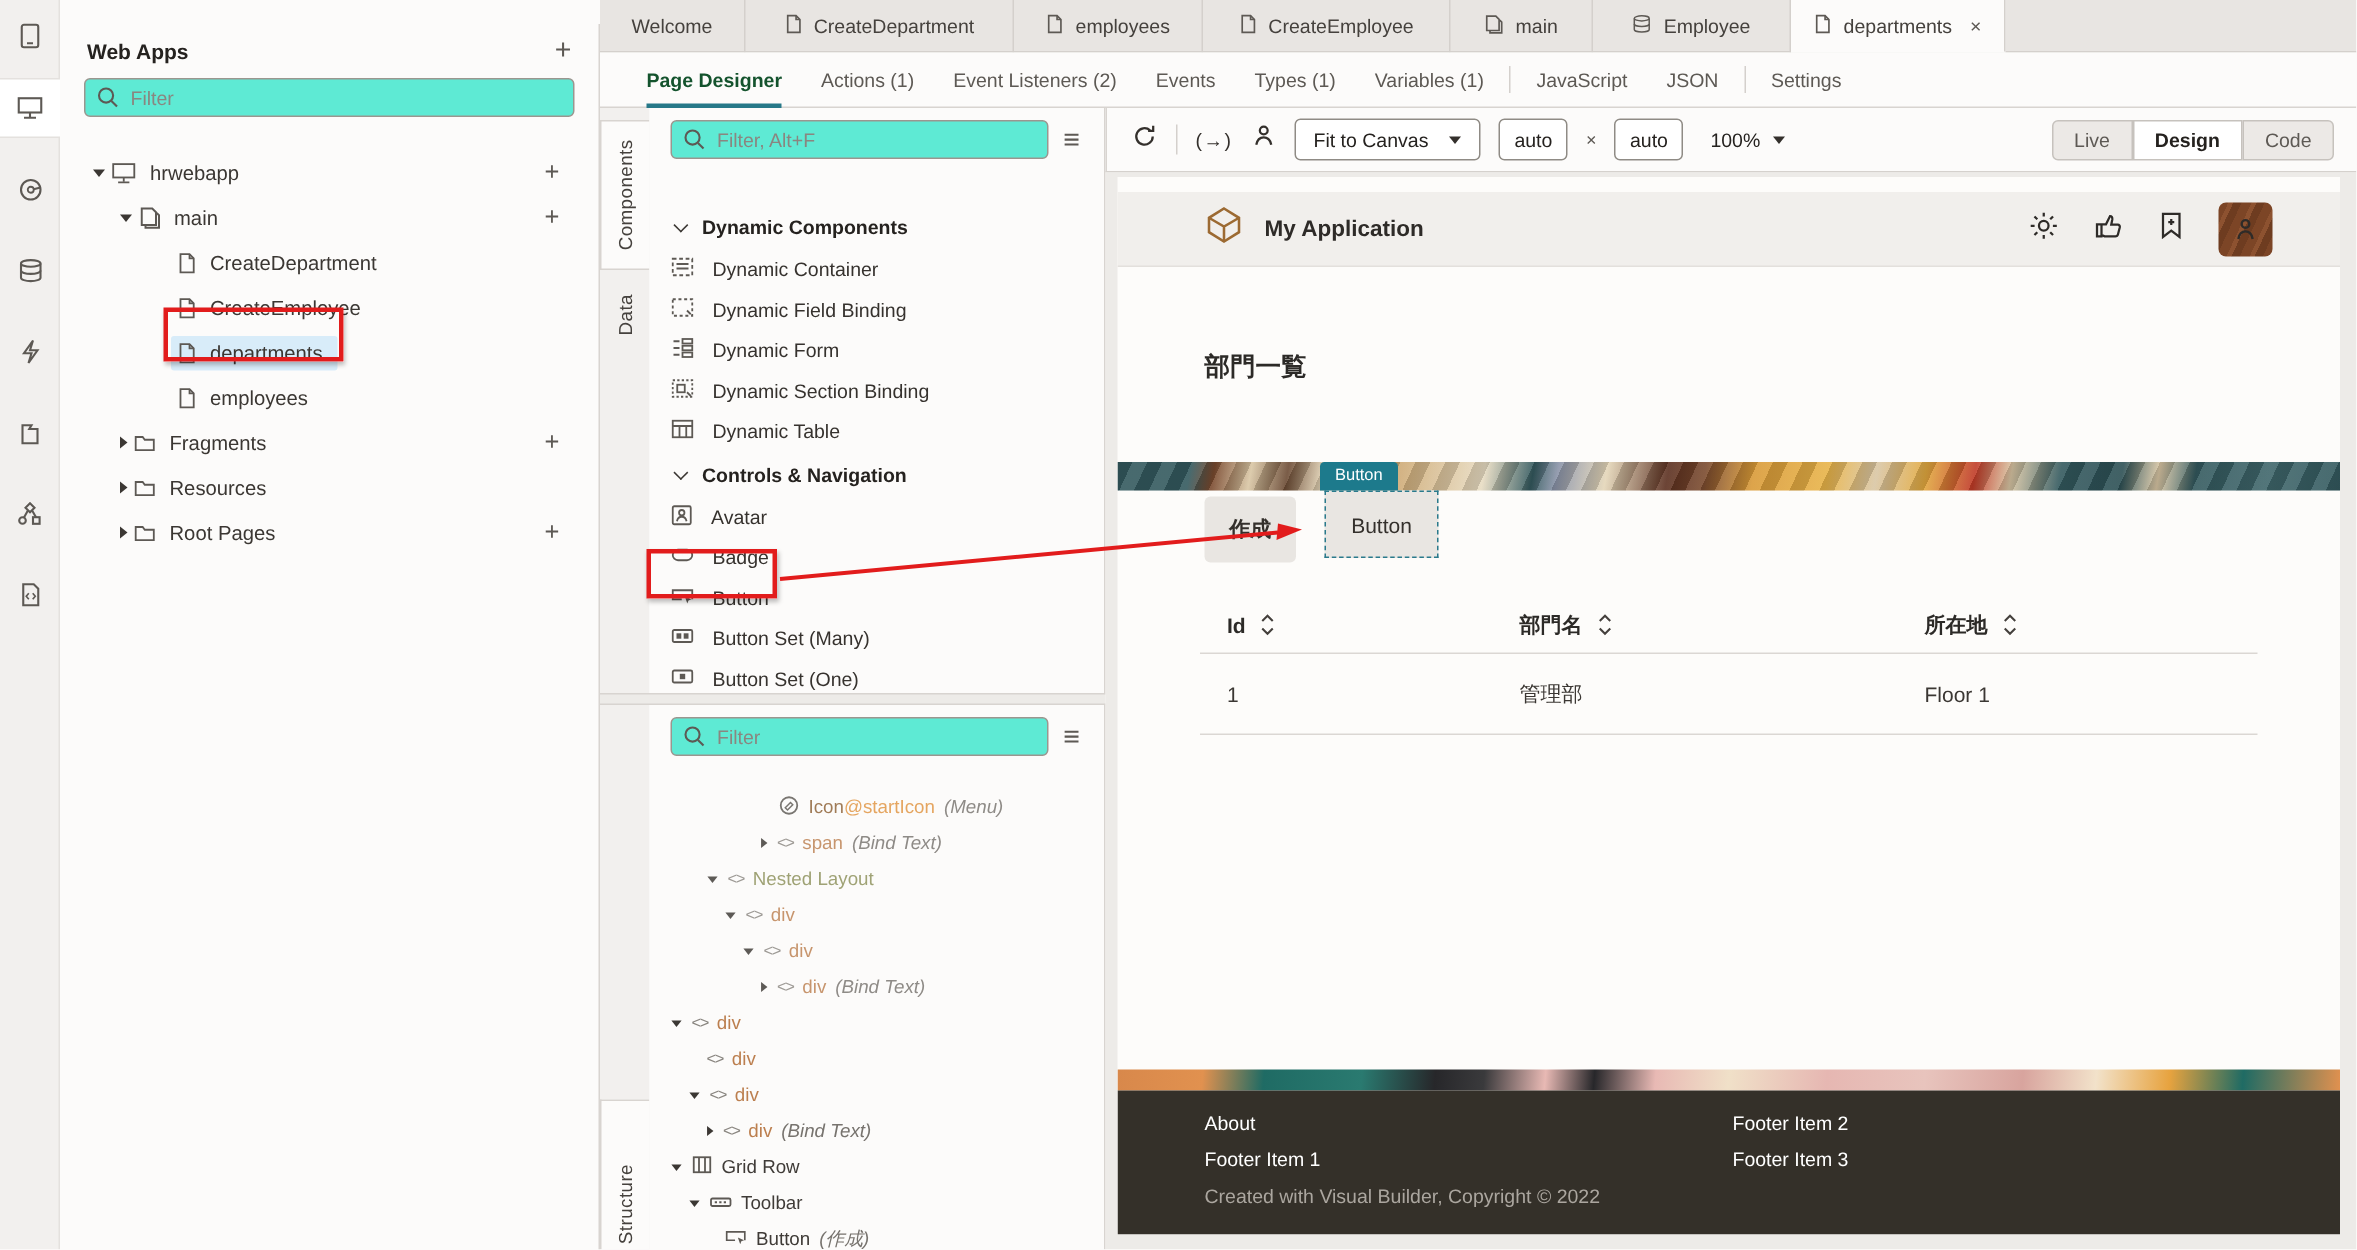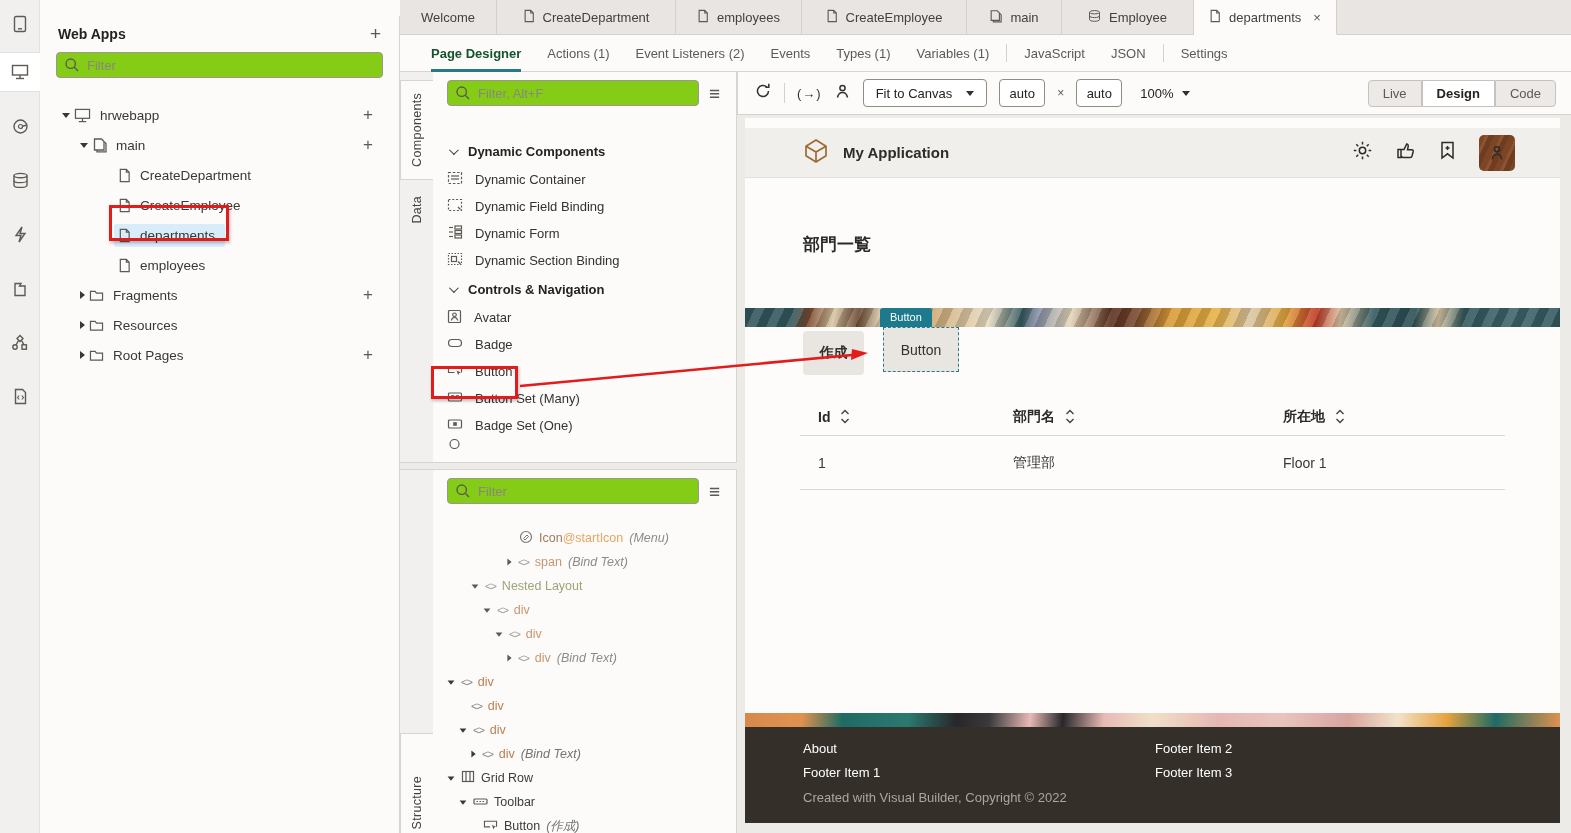--- a/index.html
+++ b/index.html
@@ -12,21 +12,21 @@
   .rail-item { width:40px; height:40px; display:flex; align-items:center; justify-content:center; color:#5d5954; cursor:pointer; }
   .rail-item.active { background:#ffffff; border-top:1px solid #e4e1de; border-bottom:1px solid #e4e1de; }
   .rail svg { stroke:#5d5954; fill:none; stroke-width:1.4; }
 
   
   .webapps { position:absolute; left:40px; top:16px; width:360px; height:833px; background:#fcfbfa; border-right:1px solid #d8d4d0; }
   .wa-head { display:flex; align-items:center; justify-content:space-between; padding:10px 18px 4px 18px; }
   .wa-title { font-size:14px; font-weight:bold; color:#25221f; }
   .plus-btn { font-size:19px; font-weight:300; color:#5d5954; cursor:pointer; line-height:14px; }
   .filter-wrap { position:relative; margin:6px 16px 0 16px; }
-  .filter-wrap input { width:100%; height:26px; border:1px solid #9b968f; border-radius:4px; background:#84cc16; padding:0 8px 0 30px; font-size:13px; color:#34302c; font-family:inherit; }
+  .filter-wrap input { width:100%; height:26px; border:1px solid #9b968f; border-radius:4px; background:#5eead4; padding:0 8px 0 30px; font-size:13px; color:#34302c; font-family:inherit; }
   .filter-wrap input::placeholder { color:#8a8680; }
   .search-ico { position:absolute; left:8px; top:5px; }
   .tree { margin-top:22px; }
   .tree-row { display:flex; align-items:center; height:30px; font-size:13.5px; color:#3b3733; position:relative; cursor:pointer; }
   .tree-row .grow { flex:1; }
   .tree-row .plus-btn { margin-right:26px; font-size:17px; }
   .tw { display:inline-flex; align-items:center; gap:9px; padding:4px 10px 4px 4px; border-radius:2px; }
   .tw.sel { background:#d8ecf9; }
   .tri-d { width:0; height:0; border-left:4.5px solid transparent; border-right:4.5px solid transparent; border-top:5.5px solid #3b3733; display:inline-block; }
   .tri-r { width:0; height:0; border-top:4.5px solid transparent; border-bottom:4.5px solid transparent; border-left:5.5px solid #3b3733; display:inline-block; }
@@ -447,20 +447,29 @@
             <span>Dynamic Form</span>
           </div>
           <div class="comp-row">
             <span><svg width="16" height="14" viewBox="0 0 16 14">
                   <rect x="1.5" y="1.5" width="13" height="11" stroke-dasharray="1.5 1.5"></rect>
                   <rect x="4.5" y="4.5" width="5" height="5"></rect>
                   <line x1="11" y1="9.5" x2="13.5" y2="12"></line>
                 </svg></span>
             <span>Dynamic Section Binding</span>
           </div>
+          <div class="comp-row">
+            <span><svg width="16" height="14" viewBox="0 0 16 14">
+                  <rect x="1.5" y="1.5" width="13" height="11"></rect>
+                  <line x1="1.5" y1="5" x2="14.5" y2="5"></line>
+                  <line x1="6" y1="5" x2="6" y2="12.5"></line>
+                  <line x1="10.5" y1="5" x2="10.5" y2="12.5"></line>
+                </svg></span>
+            <span>Dynamic Table</span>
+          </div>
           <div class="sec-head">
             <span class="chev-d"></span>
             <span>Controls &amp; Navigation</span>
           </div>
           <div class="comp-row">
             <span><svg width="15" height="15" viewBox="0 0 15 15">
                   <rect x="1.5" y="1.5" width="12" height="12" rx="1"></rect>
                   <circle cx="7.5" cy="5.8" r="1.8"></circle>
                   <path d="M4.3 11.5c.4-2 1.7-3 3.2-3s2.8 1 3.2 3"></path>
                 </svg></span>
@@ -488,21 +497,21 @@
                   <rect x="4" y="4.2" width="3.2" height="3.6" fill="#5d5954" stroke="none"></rect>
                   <rect x="8.8" y="4.2" width="3.2" height="3.6" fill="#5d5954" stroke="none"></rect>
                 </svg></span>
             <span>Button Set (Many)</span>
           </div>
           <div class="comp-row">
             <span><svg width="16" height="12" viewBox="0 0 16 12">
                   <rect x="1.5" y="2" width="13" height="8" rx="1"></rect>
                   <rect x="6.2" y="4.2" width="3.6" height="3.6" fill="#5d5954" stroke="none"></rect>
                 </svg></span>
-            <span>Badge Set (One)</span>
+            <span>Button Set (One)</span>
           </div>
           <div class="comp-row" style="height:10px;overflow:hidden;">
             <span><svg width="15" height="15" viewBox="0 0 15 15">
                   <circle cx="7.5" cy="9" r="4.5"></circle>
                 </svg></span>
           </div>
         </div>
       </div>
     </div>
     <div class="panel-gap"></div>

